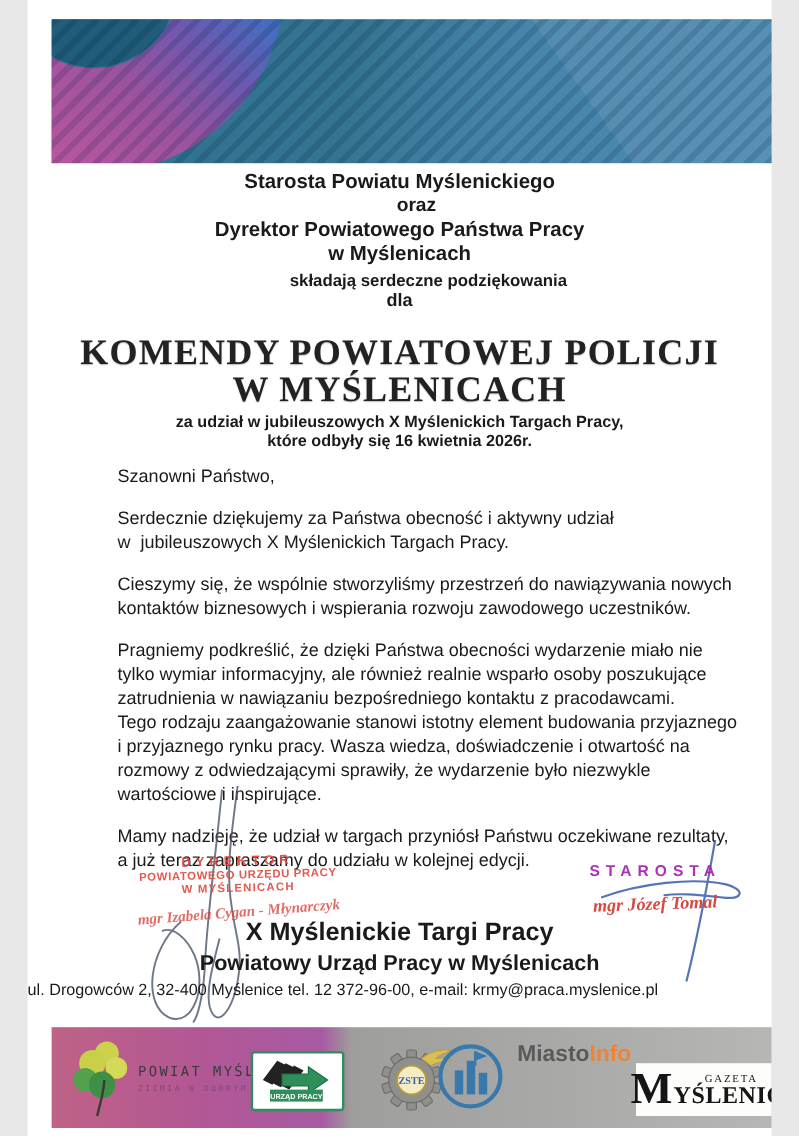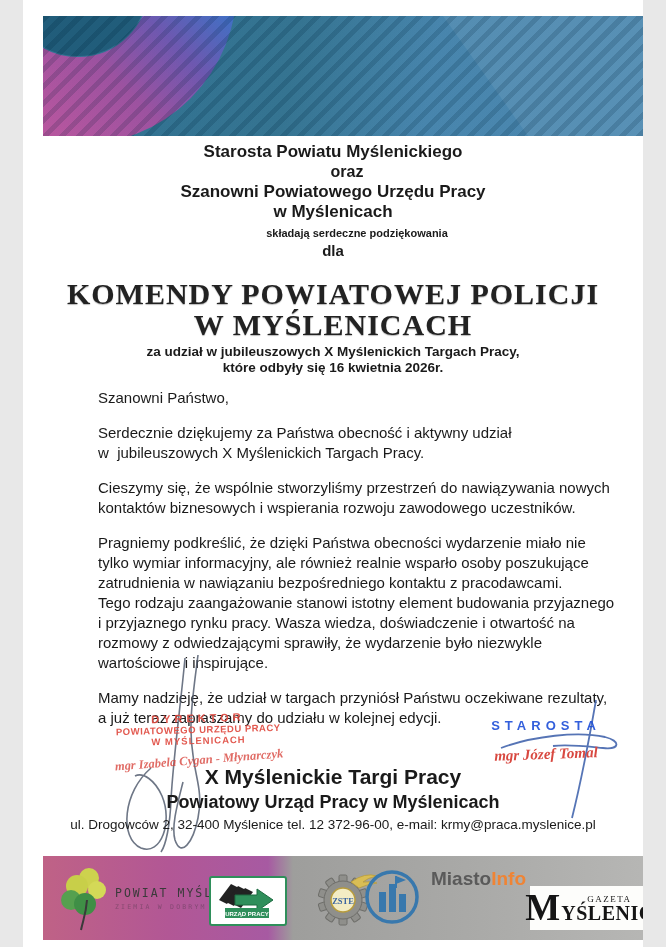--- a/index.html
+++ b/index.html
@@ -18,21 +18,21 @@
   .banner:after{
     content:"";position:absolute;inset:0;
     background:repeating-linear-gradient(135deg,rgba(12,42,62,.16) 0 5px,rgba(255,255,255,.02) 5px 12px);
   }
   
   .hdr{position:absolute;left:0;top:142px;width:100%;text-align:center;font-weight:bold;}
   .hdr .h1{font-size:17px;line-height:20px;}
   .hdr .h2{font-size:16px;line-height:20px;padding-left:28px;}
   .hdr .h3{font-size:17px;line-height:20px;}
   .hdr .h4{font-size:17px;line-height:20px;}
-  .hdr .h5{font-size:11px;line-height:18px;margin-top:2px;padding-left:48px;}
+  .hdr .h5{font-size:14px;line-height:18px;margin-top:2px;padding-left:48px;}
   .hdr .h6{font-size:15px;line-height:18px;}
   
   .recipient{
     position:absolute;left:0;top:278px;width:100%;text-align:center;
     font-family:"Liberation Serif",serif;font-weight:bold;font-size:30px;line-height:31px;
     letter-spacing:1px;color:#222;text-shadow:0 1px 1px rgba(0,0,0,.28);
   }
   .occasion{
     position:absolute;left:0;top:344px;width:100%;text-align:center;
     font-weight:bold;font-size:13.5px;line-height:16px;
@@ -46,30 +46,30 @@
   .stamp{position:absolute;text-align:center;}
   .stamp-director{left:68px;top:712px;width:215px;transform:rotate(-1.5deg);opacity:.92;}
   .stamp-director .s1{font-size:11px;font-weight:bold;letter-spacing:4px;color:#e04b41;}
   .stamp-director .s2{font-size:9.5px;font-weight:bold;letter-spacing:.5px;color:#e04b41;}
   .stamp-director .s3{font-size:9.5px;font-weight:bold;letter-spacing:1px;color:#e04b41;}
   .stamp-director .sig-name{
     margin-top:7px;font-family:"Liberation Serif",serif;font-style:italic;font-weight:bold;
     font-size:12.5px;color:#d8443c;transform:rotate(-3deg);opacity:.85;
   }
   .stamp-starosta{left:448px;top:718px;width:150px;}
-  .stamp-starosta .s1{font-size:13px;letter-spacing:5px;color:#1d4ed8;font-weight:bold;opacity:.9;}
+  .stamp-starosta .s1{font-size:13px;letter-spacing:5px;color:#a21caf;font-weight:bold;opacity:.9;}
   .stamp-starosta .sig-name{
     margin-top:13px;font-family:"Liberation Serif",serif;font-style:italic;font-weight:bold;
     font-size:15px;color:#d84840;transform:rotate(-2deg);
   }
   .ink{position:absolute;left:60px;top:640px;pointer-events:none;}
   
   .footer-event{position:absolute;left:0;top:765px;width:100%;text-align:center;font-weight:bold;font-size:21px;}
   .footer-org{position:absolute;left:0;top:792px;width:100%;text-align:center;font-weight:bold;font-size:18px;}
-  .footer-addr{position:absolute;left:0;top:817px;width:100%;text-align:center;font-size:13.5px;}
+  .footer-addr{position:absolute;left:0;top:817px;width:100%;text-align:left;font-size:13.5px;}
   
   .logobar{
     position:absolute;left:20px;top:856px;width:625px;height:84px;
     background:linear-gradient(to right,#bf6286 0%,#b25795 20%,#a75aa2 36%,#9e9e9c 40%,#aaaaa8 70%,#b8b8b6 100%);
     display:flex;align-items:center;
   }
   .powiat-wrap{position:absolute;left:12px;top:8px;display:flex;align-items:center;}
   .powiat-text{margin-left:2px;}
   .powiat-name{font-family:"DejaVu Sans Mono",monospace;font-size:11.5px;letter-spacing:2px;color:#3a3a3a;}
   .powiat-tagline{font-family:"DejaVu Sans Mono",monospace;font-size:6.5px;letter-spacing:2.2px;color:rgba(95,60,85,.55);margin-top:3px;}
@@ -110,21 +110,21 @@
       </defs>
       <polygon points="400,0 625,0 625,120 485,120" fill="rgba(255,255,255,0.07)"></polygon>
       <circle cx="35" cy="-30" r="115" fill="none" stroke="url(#ringG)" stroke-width="88"></circle>
       <circle cx="35" cy="-30" r="70" fill="#1d5a78"></circle>
     </svg>
   </div>
 
   <div class="hdr">
     <div class="h1">Starosta Powiatu Myślenickiego</div>
     <div class="h2">oraz</div>
-    <div class="h3">Szanowni Powiatowego Urzędu Pracy</div>
+    <div class="h3">Dyrektor Powiatowego Państwa Pracy</div>
     <div class="h4">w Myślenicach</div>
     <div class="h5">składają serdeczne podziękowania</div>
     <div class="h6">dla</div>
   </div>
 
   <div class="recipient">
     <div>KOMENDY POWIATOWEJ POLICJI</div>
     <div>W MYŚLENICACH</div>
   </div>
   <div class="occasion">

